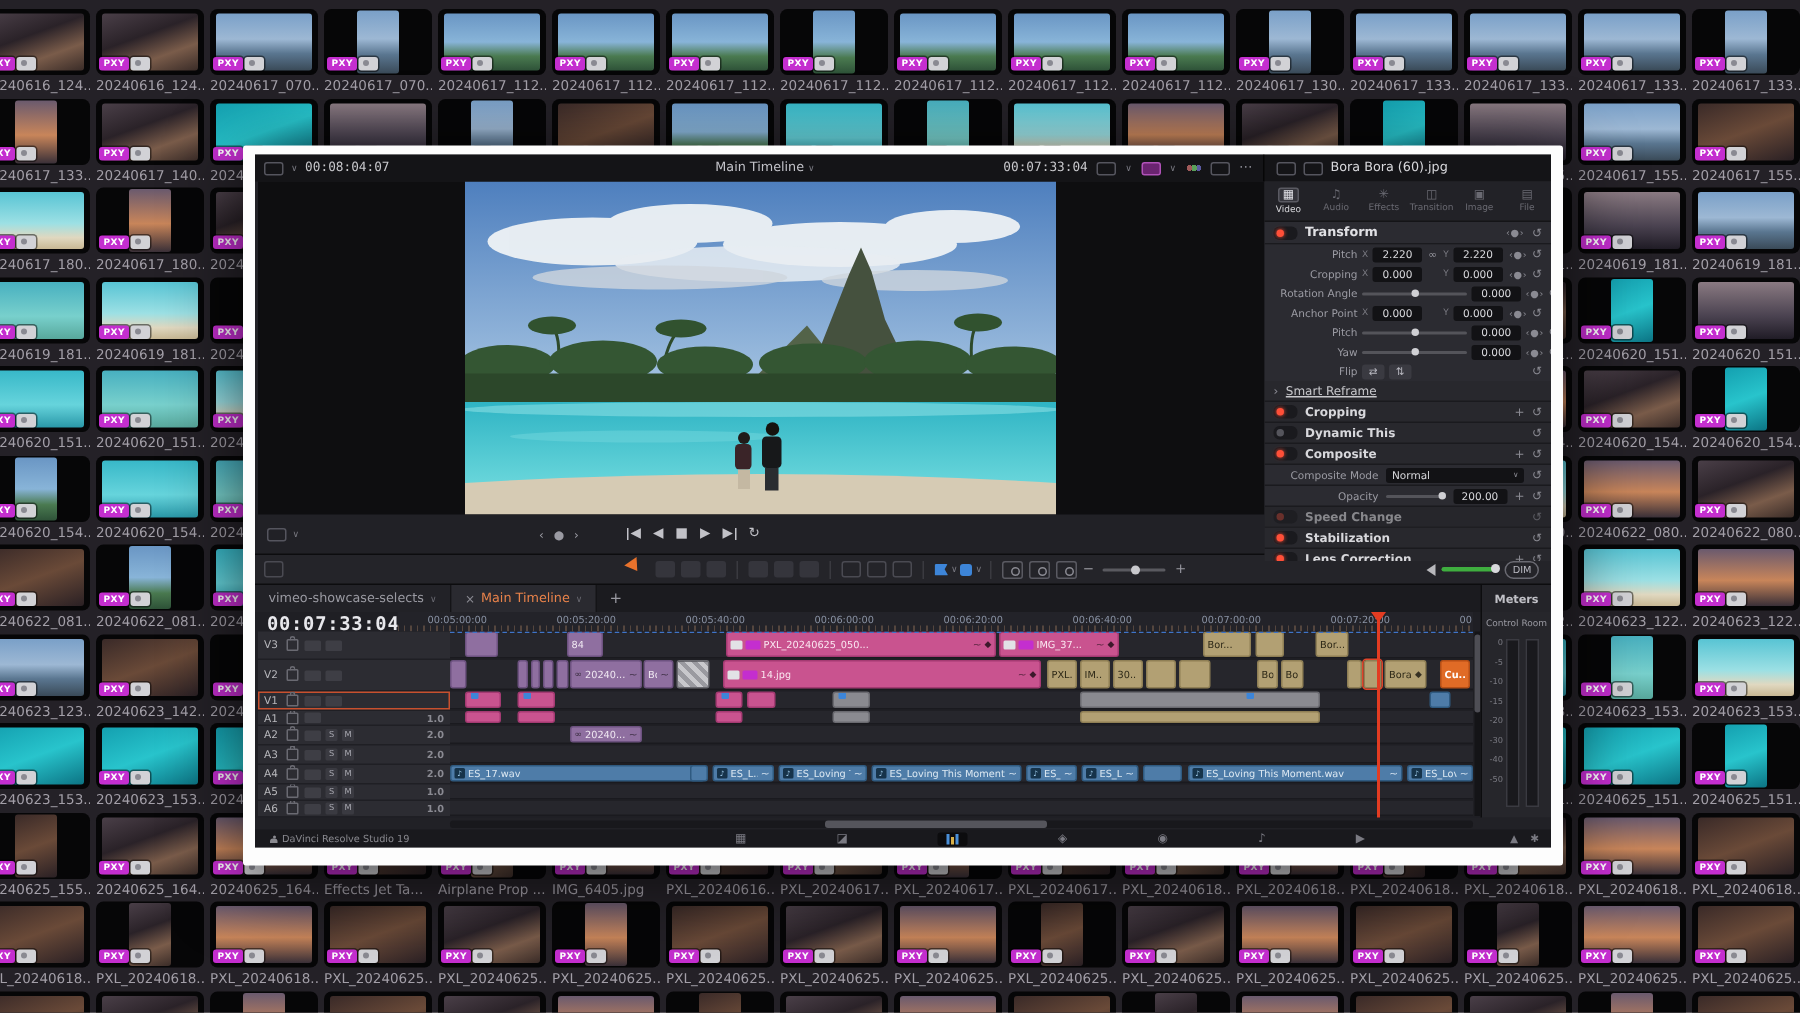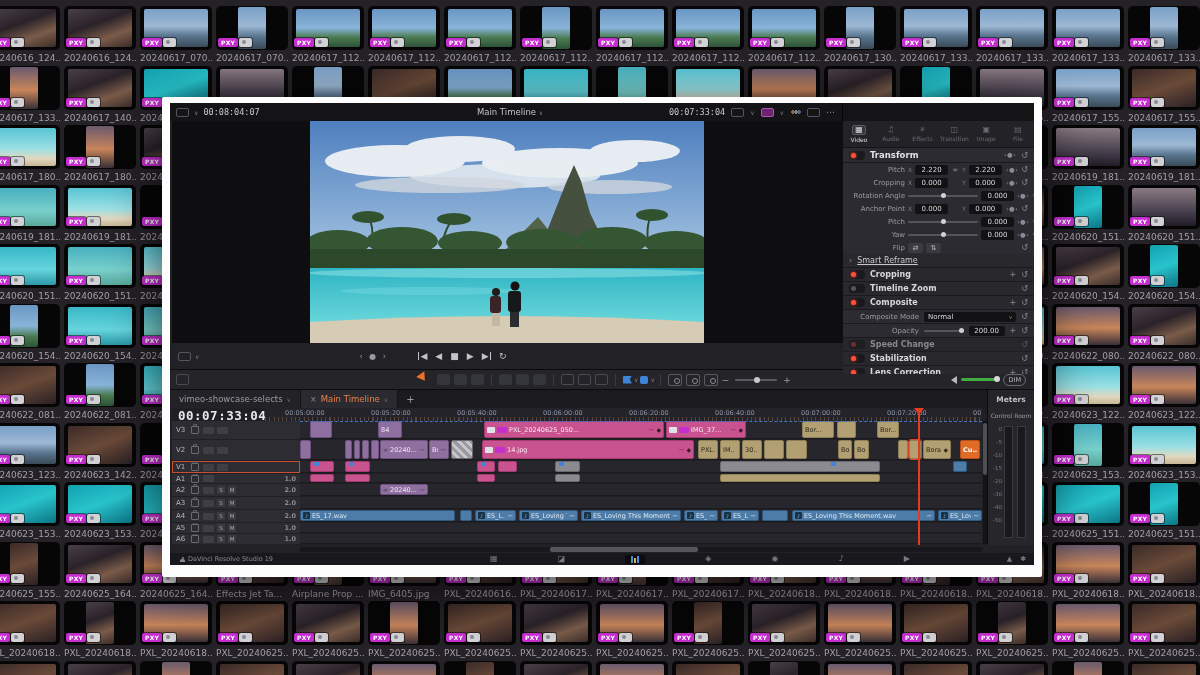--- a/index.html
+++ b/index.html
@@ -2423,20 +2423,25 @@
             <span class="tc">00:07:33:04</span>
             <span class="tbico"></span>
             <span class="chev">∨</span>
             <span class="tbico mag"></span>
             <span class="chev">∨</span>
             <span class="wheels"></span>
             <span class="tbico"></span>
             <span class="dots3">⋯</span>
           </div>
         </div>
+        <div id="insp-head">
+          <span class="tbico"></span>
+          <span class="tbico"></span>
+          <span id="insp-title">Bora Bora (60).jpg</span>
+        </div>
       </div>
 
       <div id="viewer">
         <svg id="vimage" viewBox="0 0 394 222" preserveAspectRatio="none">
           <defs>
             <linearGradient id="sky" x1="0" y1="0" x2="0" y2="1">
               <stop offset="0" stop-color="#4e7fbe"></stop>
                 <stop offset="1" stop-color="#a5c4e2"></stop>
             </linearGradient>
             <linearGradient id="sea" x1="0" y1="0" x2="0" y2="1">
@@ -2751,21 +2756,21 @@
             </div>
             <div class="lane" style="height: 12px;">
               <div class="clip c-purple" style="left: 80px; width: 48px;">
                 <div class="chL">∞</div>
                 <div class="cllab">20240...</div>
                 <div class="wv">~</div>
               </div>
             </div>
             <div class="lane" style="height: 12px;"></div>
             <div class="lane" style="height: 12px;">
-              <div class="clip c-blue" style="left: 0px; width: 155px;">
+              <div class="clip c-blue" style="left: 0px; width: 170px;">
                 <div class="chA">♪</div>
                 <div class="cllab">ES_17.wav</div>
               </div>
               <div class="clip c-blue" style="left: 160px; width: 12px;"></div>
               <div class="clip c-blue" style="left: 175px; width: 41px;">
                 <div class="chA">♪</div>
                 <div class="cllab">ES_L...</div>
                 <div class="wv">~</div>
               </div>
               <div class="clip c-blue" style="left: 219px; width: 59px;">
@@ -2977,21 +2982,21 @@
                 <div class="tdot"></div>
               </div>
               <div class="slab">Cropping</div>
               <div class="plus">+</div>
               <div class="rst">↺</div>
             </div>
             <div class="isec">
               <div class="tgl ">
                 <div class="tdot"></div>
               </div>
-              <div class="slab">Timeline Zoom</div>
+              <div class="slab">Dynamic This</div>
               <div class="rst">↺</div>
             </div>
             <div class="isec">
               <div class="tgl ton">
                 <div class="tdot"></div>
               </div>
               <div class="slab">Composite</div>
               <div class="plus">+</div>
               <div class="rst">↺</div>
             </div>

